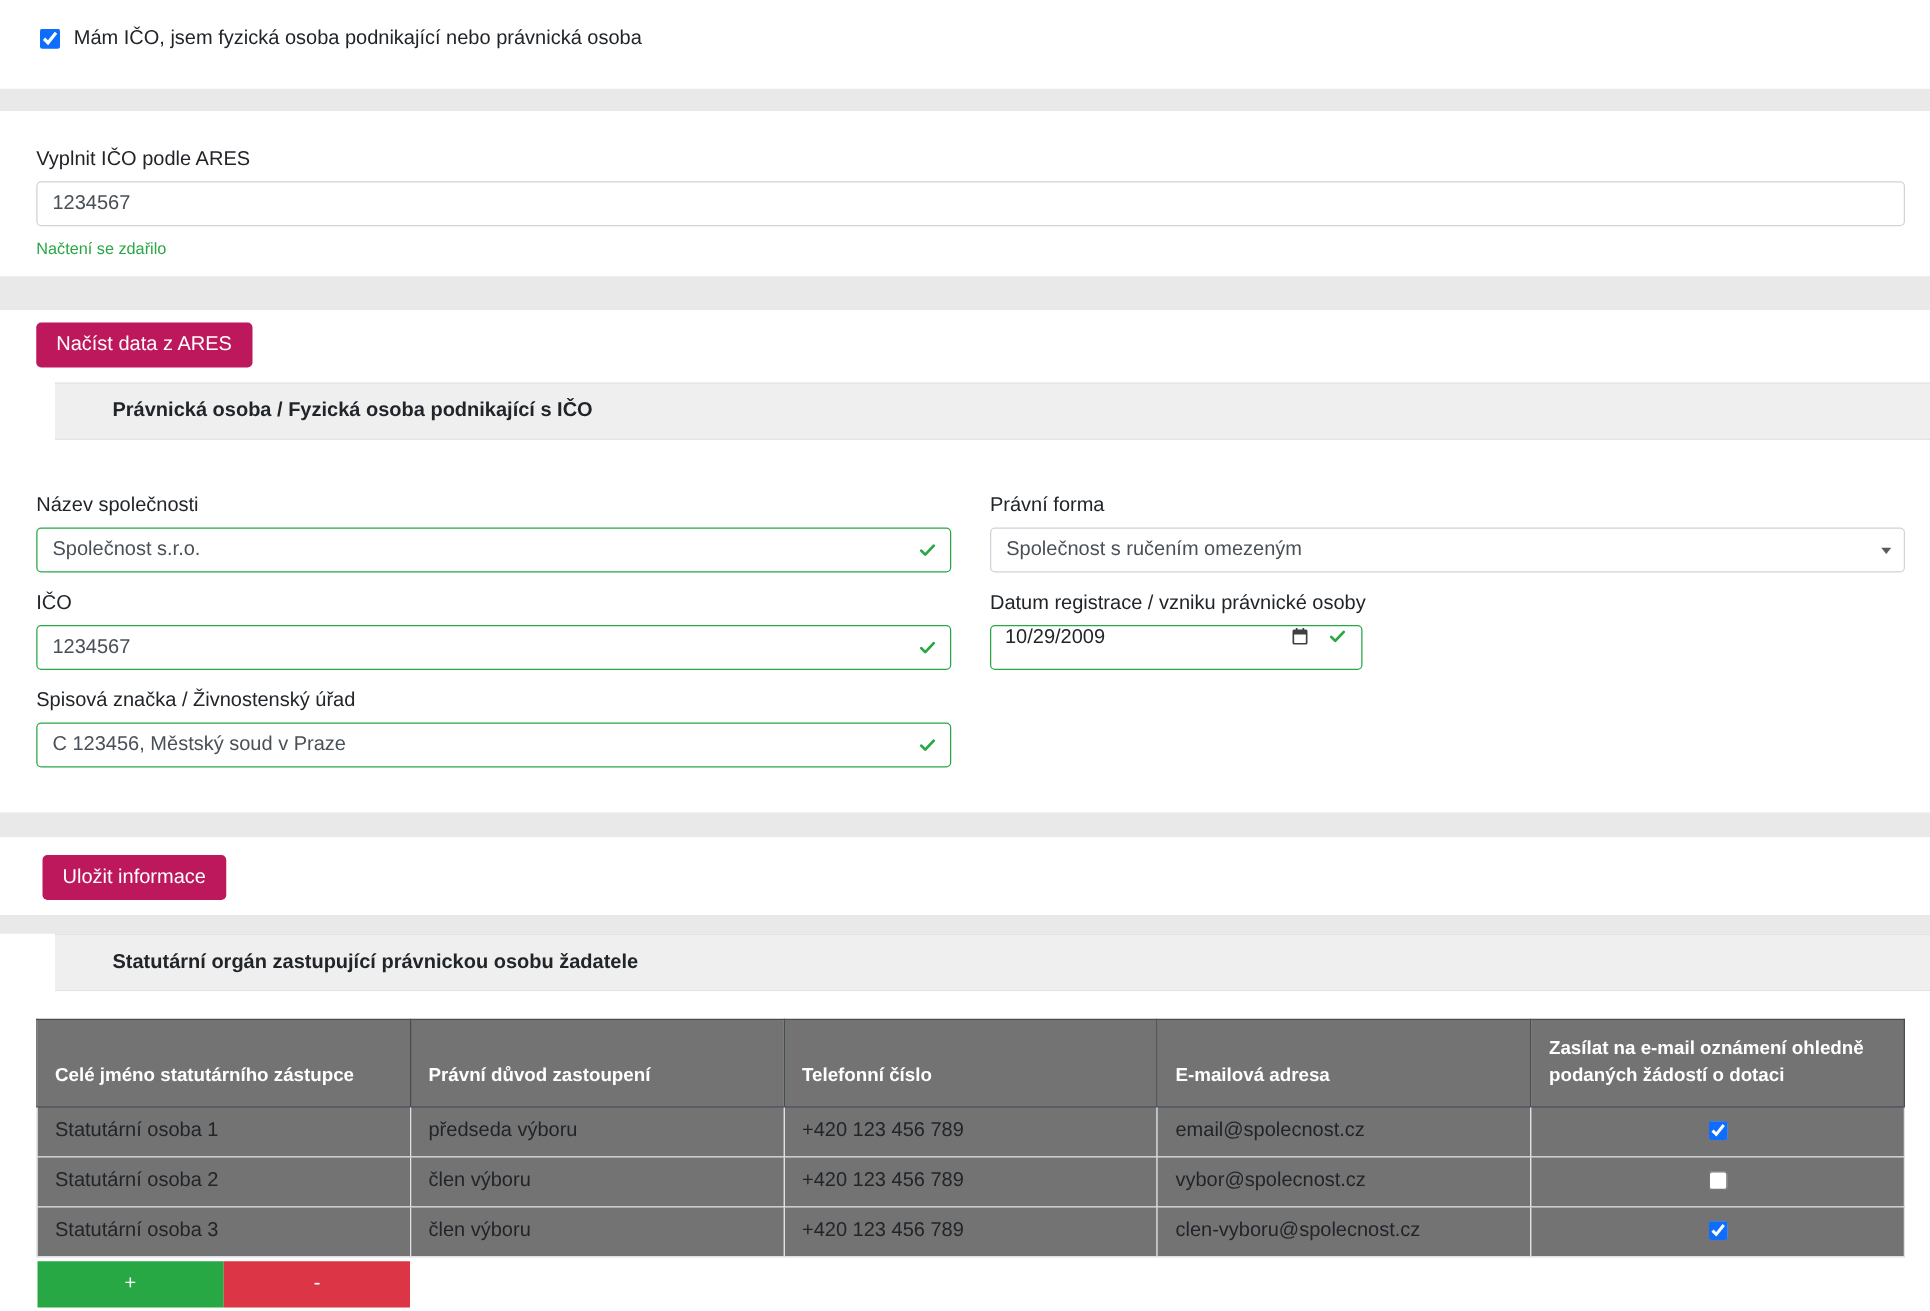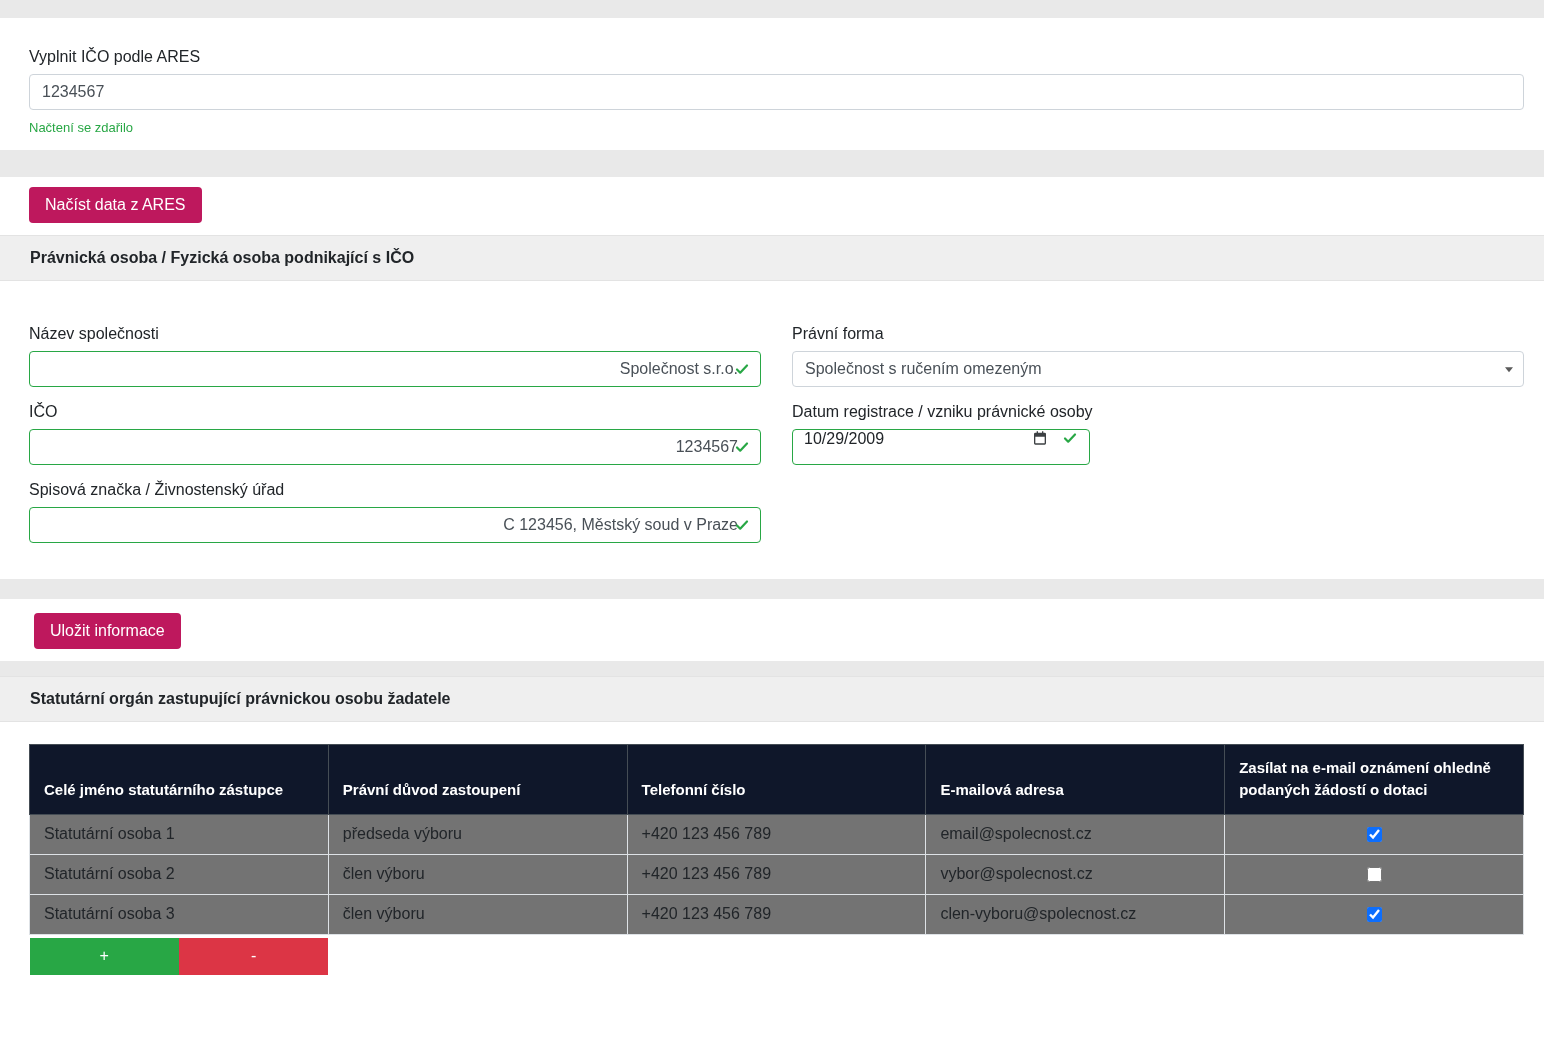--- a/index.html
+++ b/index.html
@@ -39,31 +39,31 @@
   .sec-ares-btn { padding:10px 0 12px 29px; }
   .btn {
     display:inline-block; border:none; border-radius:4px;
     background:#be185d; color:#fff; font-size:16px; font-family:inherit;
     padding:0 16px; height:36px; cursor:pointer;
   }
 
   
   .band {
     height:46px; background:#efefef;
-    display:flex; align-items:center; padding-left:30px;
-    border-top:1px solid #e3e3e3; border-bottom:1px solid #e3e3e3;
+    display:flex; align-items:center; padding-left:46px;
+    border-top:1px solid #e3e3e3; border-bottom:1px solid #e3e3e3;margin-left:44px;
   }
   .band-title { font-weight:bold; font-size:16px; color:#212529; }
 
   
   .sec-form { padding:12px 20px 36px 29px;margin-top:16px; }
   .grid { display:grid; grid-template-columns:732px 1fr; column-gap:31px; }
   .fgroup { padding-top:16px; }
   .input-wrap { position:relative; }
-  .text-input.valid { border-color:#28a745; padding-right:22px;text-align:right; }
+  .text-input.valid { border-color:#28a745; padding-right:60px; }
   .check-badge {
     position:absolute; right:11px; top:50%; transform:translateY(-50%);
     display:flex; pointer-events:none;
   }
   .select-box {
     position:relative; height:36px; border:1px solid #ced4da; border-radius:4px;
     display:flex; align-items:center; padding:0 30px 0 12px;
     font-size:16px; color:#495057; background:#fff; cursor:pointer;
   }
   .caret {
@@ -80,40 +80,46 @@
   .date-text { font-size:16px; color:#212529; flex:1; }
   .cal { display:flex; margin-right:14px; }
   .check-inline { display:flex; }
 
   .sec-save { padding:14px 0 12px 34px; }
 
   
   .sec-table { padding:22px 20px 0 29px; }
   .stat-table { width:1495px; border-collapse:collapse; table-layout:fixed; }
   .stat-table th {
-    background:#0f172a; color:#fff; font-weight:bold; font-size:15px;
+    background:#737373; color:#fff; font-weight:bold; font-size:15px;
     text-align:left; vertical-align:bottom;
     padding:12px 14px 13px; border:1px solid #454d55; line-height:1.45;
   }
   .stat-table tbody td {
     border:1px solid #dee2e6; padding:0 14px; height:40px;
     font-size:16px; color:#212529; vertical-align:middle; background:#737373;
   }
   .cb-cell { text-align:center; }
   .cb-sm { width:15px; height:15px; vertical-align:middle; }
   .stat-table tfoot td { border:none; padding:0; }
   .btn-group { display:flex; width:100%; height:37px; margin-top:3px; }
   .btn-add  { flex:1; background:#28a745; border:none; color:#fff; font-size:16px; cursor:pointer; }
   .btn-remove { flex:1; background:#dc3545; border:none; color:#fff; font-size:16px; cursor:pointer; }
 </style>
 </head>
 <body>
 
 <div class="page">
 
+  <section class="sec sec-checkbox">
+    <label class="check-row">
+      <input type="checkbox" class="cb cb-lg" checked="" style="">
+      <span class="check-label">Mám IČO, jsem fyzická osoba podnikající nebo právnická osoba</span>
+    </label>
+  </section>
 
   <div class="sep"></div>
 
   <section class="sec sec-ares">
     <div class="field-label">Vyplnit IČO podle ARES</div>
     <input class="text-input" type="text" value="1234567" style="">
     <div class="status-ok">Načtení se zdařilo</div>
   </section>
 
   <div class="sep sep-tall"></div>

